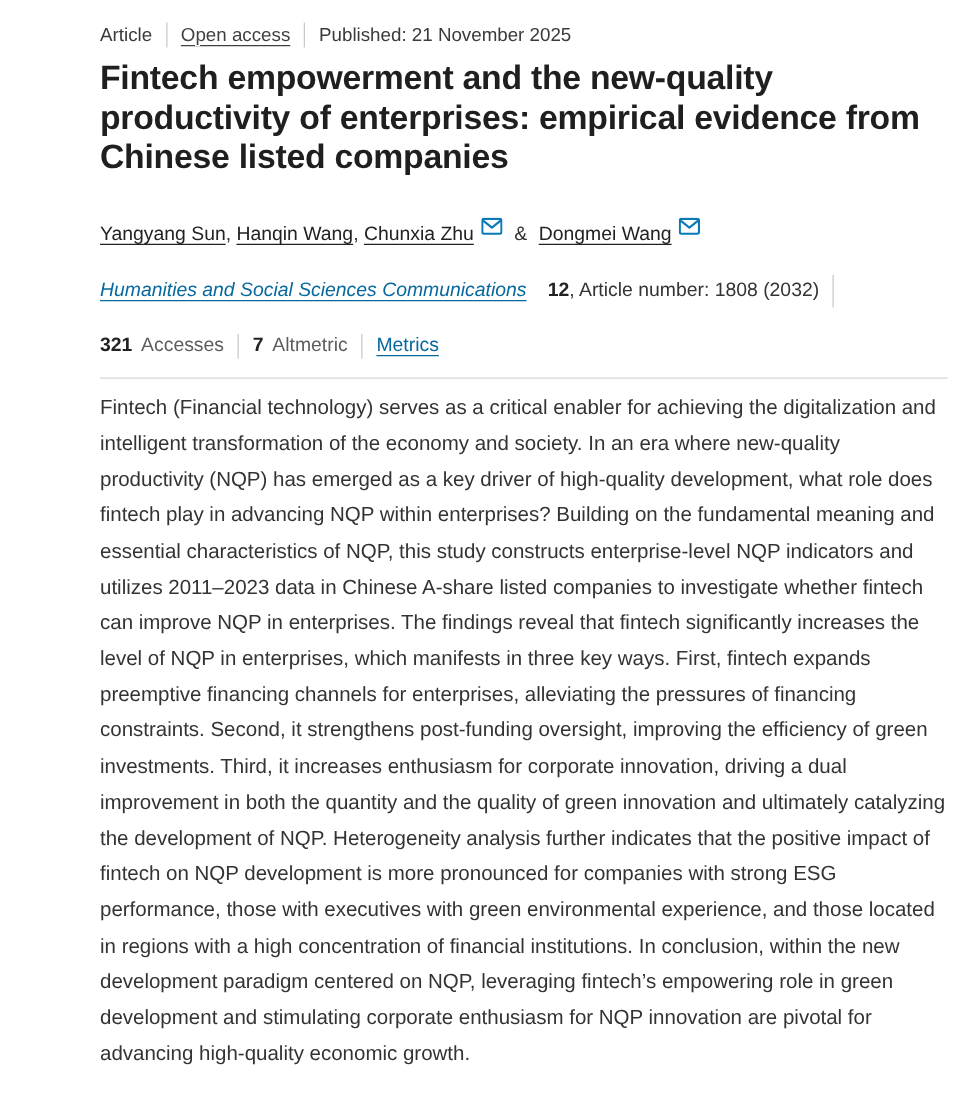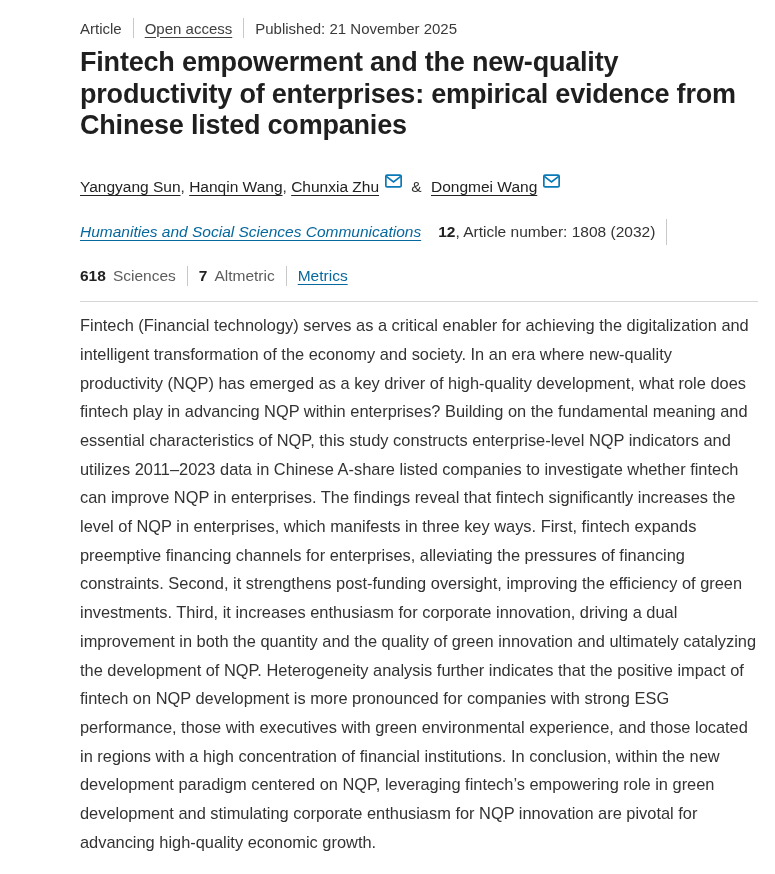--- a/index.html
+++ b/index.html
@@ -160,22 +160,22 @@
     </div>
 
     <div class="journal-row">
       <a class="journal-link">Humanities and Social Sciences Communications</a>
       <span class="vol">12</span>
       <span>, Article number: 1808 (2032)</span>
       <span class="vdiv tall"></span>
     </div>
 
     <div class="metrics-row">
-      <span class="count">618</span>
-      <span class="metric-label">Sciences</span>
+      <span class="count">321</span>
+      <span class="metric-label">Accesses</span>
       <span class="vdiv"></span>
       <span class="count">7</span>
       <span class="metric-label">Altmetric</span>
       <span class="vdiv"></span>
       <a class="blue-link">Metrics</a>
     </div>
 
     <hr class="rule">
     <p class="abstract-body">Fintech (Financial technology) serves as a critical enabler for achieving the digitalization and intelligent transformation of the economy and society. In an era where new-quality productivity (NQP) has emerged as a key driver of high-quality development, what role does fintech play in advancing NQP within enterprises? Building on the fundamental meaning and essential characteristics of NQP, this study constructs enterprise-level NQP indicators and utilizes 2011–2023 data in Chinese A-share listed companies to investigate whether fintech can improve NQP in enterprises. The findings reveal that fintech significantly increases the level of NQP in enterprises, which manifests in three key ways. First, fintech expands preemptive financing channels for enterprises, alleviating the pressures of financing constraints. Second, it strengthens post-funding oversight, improving the efficiency of green investments. Third, it increases enthusiasm for corporate innovation, driving a dual improvement in both the quantity and the quality of green innovation and ultimately catalyzing the development of NQP. Heterogeneity analysis further indicates that the positive impact of fintech on NQP development is more pronounced for companies with strong ESG performance, those with executives with green environmental experience, and those located in regions with a high concentration of financial institutions. In conclusion, within the new development paradigm centered on NQP, leveraging fintech’s empowering role in green development and stimulating corporate enthusiasm for NQP innovation are pivotal for advancing high-quality economic growth.</p>
 

